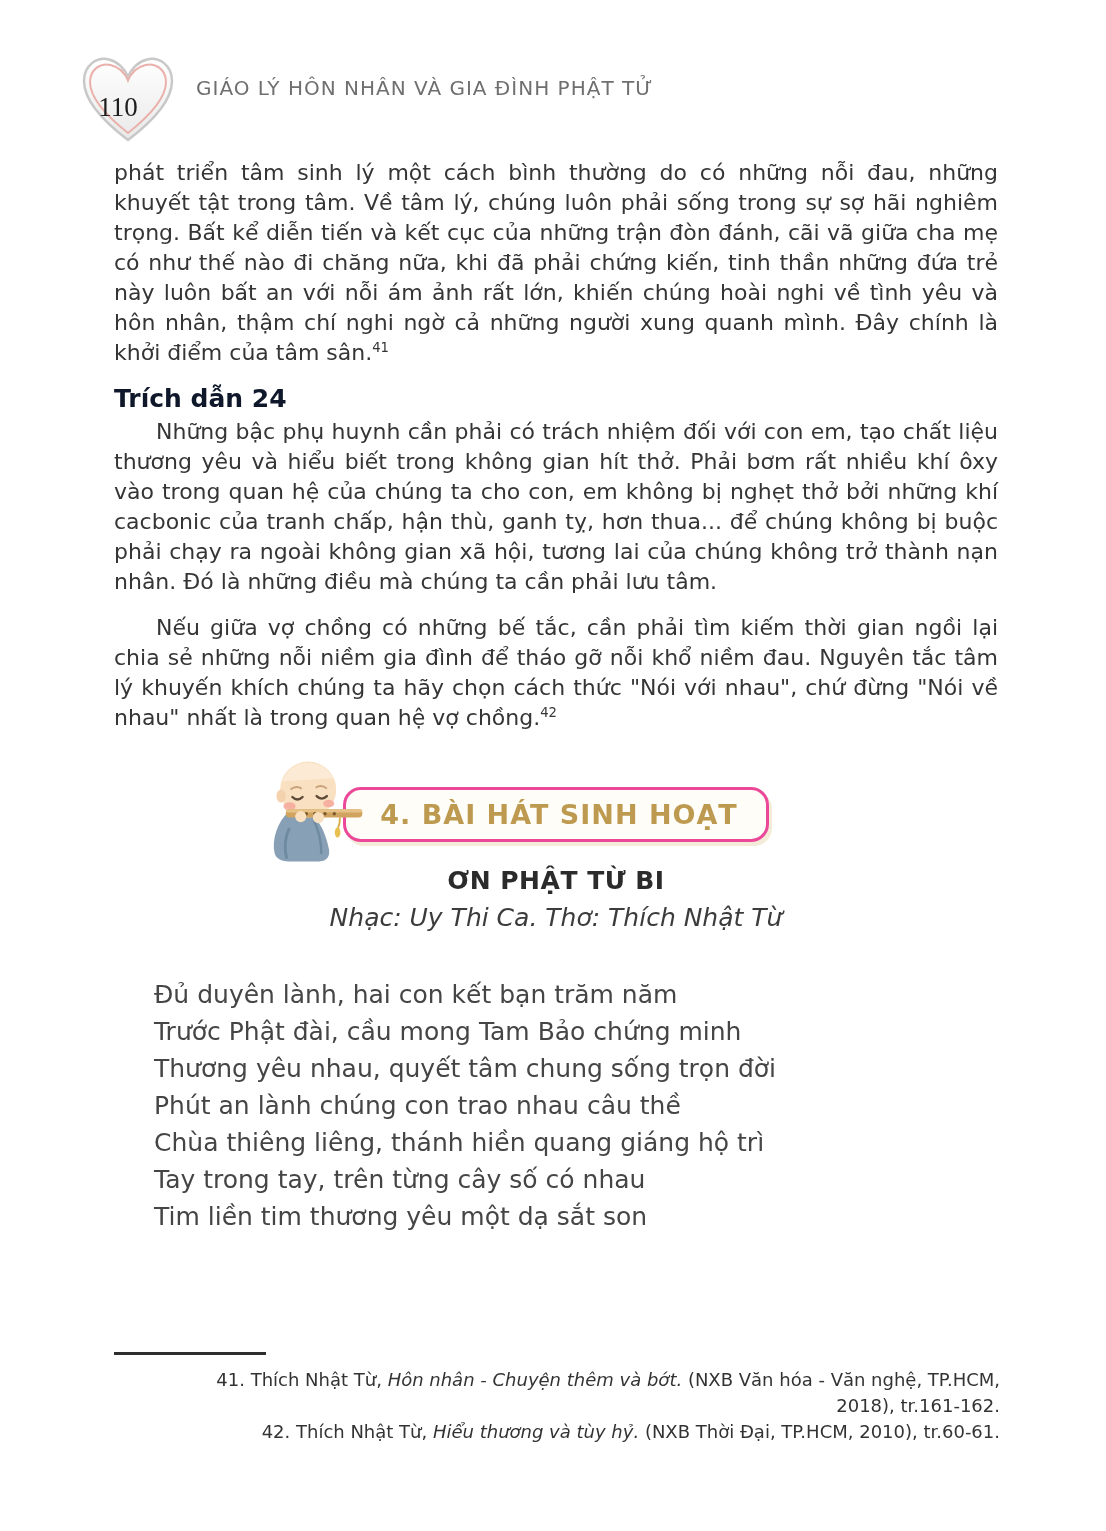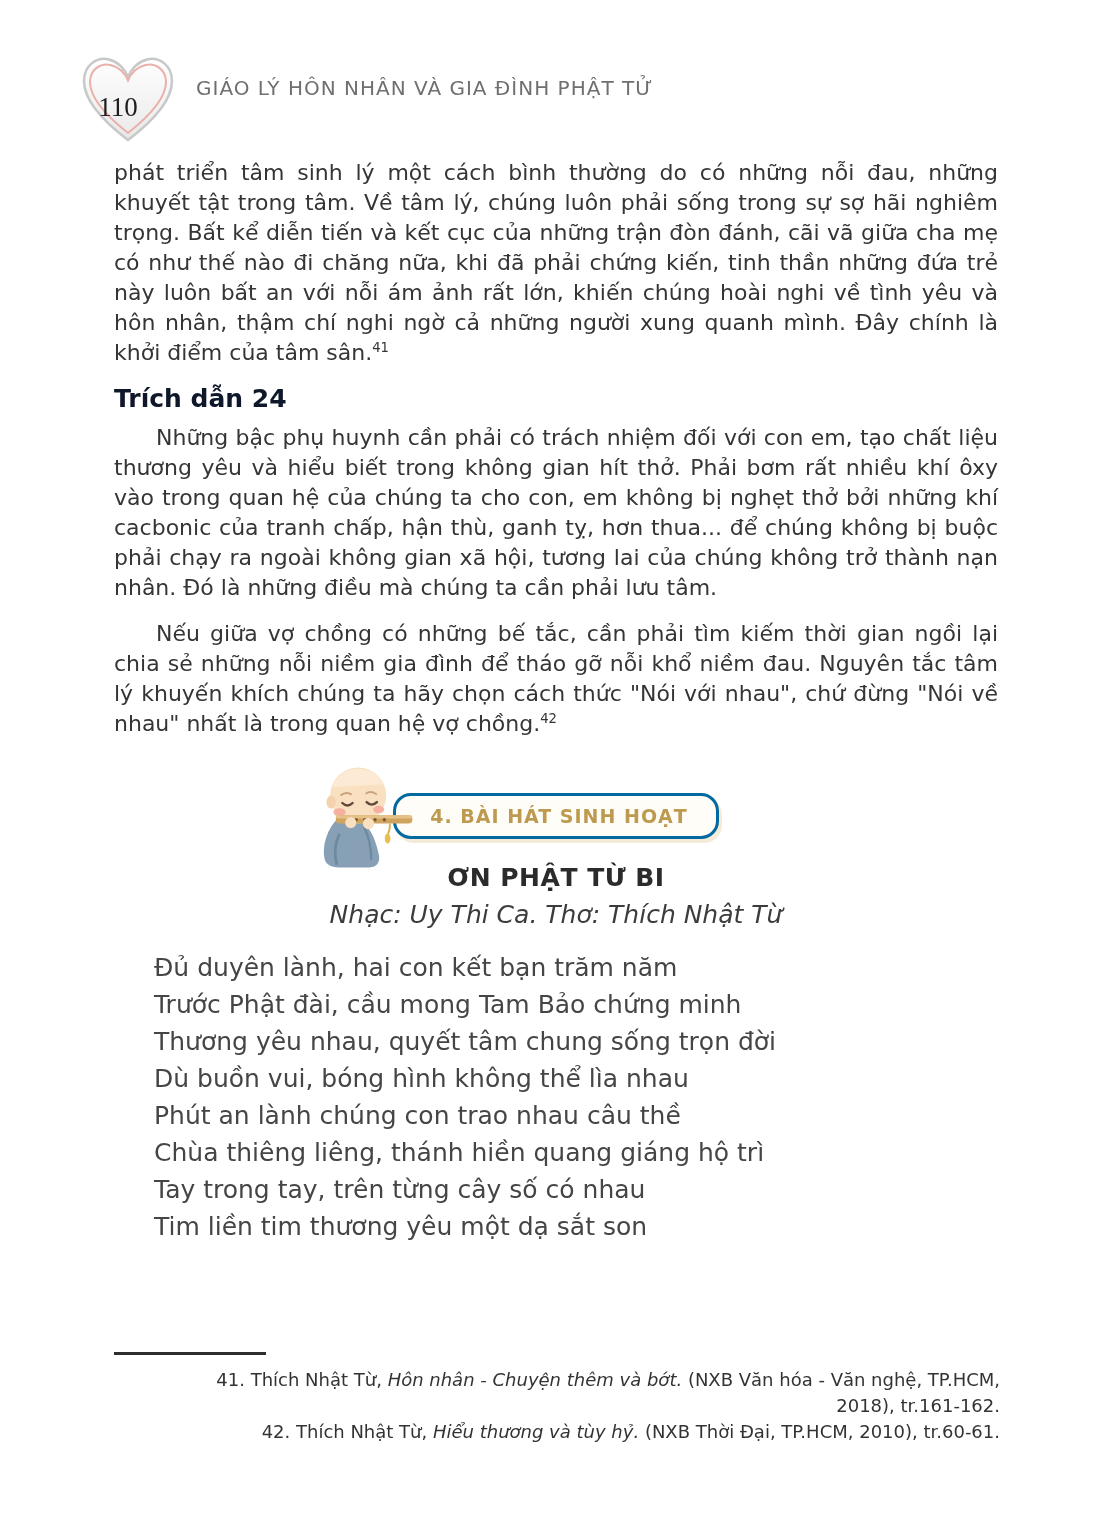--- a/index.html
+++ b/index.html
@@ -30,54 +30,54 @@
     font-size:22px; line-height:30px;
     text-align:justify;
     color:#353535;
   }
   p.indent { text-indent:42px; }
   sup.note { font-size:60%; vertical-align:super; line-height:0; }
   .quote-heading {
     margin-top:16px;
     font-size:25px; font-weight:bold; color:#0f172a;
   }
-  .p2 { margin-top:10px; }
+  .p2 { margin-top:4px; }
   .p3 { margin-top:16px; }
 
   
   .banner-row { margin-top:54px; display:flex; justify-content:center; }
   .banner-wrap { position:relative; }
   .banner-box {
     position:relative;
-    border:3px solid #0369a1;
+    border:3px solid #ec4899;
     border-radius:18px;
     background:#fffdf7;
     box-shadow:3px 4px 0 rgba(224,199,142,0.35);
     padding:9px 28px 9px 34px;
-    font-size:19px; font-weight:bold; letter-spacing:1px;
+    font-size:27px; font-weight:bold; letter-spacing:1px;
     color:#bd9a4f;
     white-space:nowrap;
   }
   .monk { position:absolute; left:-84px; top:-32px; width:104px; height:112px; z-index:2; }
 
   
   .song-title {
     margin-top:24px;
     text-align:center;
     font-size:25px; font-weight:bold; letter-spacing:0.5px;
     color:#2b2b2b;
   }
   .song-credit {
     margin-top:8px;
     text-align:center;
     font-style:italic;
     font-size:25px;
     color:#3c3c3c;
   }
-  .lyrics { margin-top:20px; padding-left:40px; }
+  .lyrics { margin-top:44px; padding-left:40px; }
   .lyric-line {
     font-size:25px; line-height:37px;
     color:#454545;
     white-space:nowrap;
   }
 
   
   .footnotes { position:absolute; left:114px; top:1352px; width:886px; }
   .fn-rule { width:152px; height:3px; background:#2e2e2e; margin-bottom:12px; }
   .footnote {
@@ -157,21 +157,20 @@
       </div>
     </div>
 
     <div class="song-title">ƠN PHẬT TỪ BI</div>
     <div class="song-credit">Nhạc: Uy Thi Ca. Thơ: Thích Nhật Từ</div>
 
     <div class="lyrics">
       <div class="lyric-line">Đủ duyên lành, hai con kết bạn trăm năm</div>
       <div class="lyric-line">Trước Phật đài, cầu mong Tam Bảo chứng minh</div>
       <div class="lyric-line">Thương yêu nhau, quyết tâm chung sống trọn đời</div>
-      <div class="lyric-line">Dù buồn vui, bóng hình không thể lìa nhau</div>
       <div class="lyric-line">Phút an lành chúng con trao nhau câu thề</div>
       <div class="lyric-line">Chùa thiêng liêng, thánh hiền quang giáng hộ trì</div>
       <div class="lyric-line">Tay trong tay, trên từng cây số có nhau</div>
       <div class="lyric-line">Tim liền tim thương yêu một dạ sắt son</div>
     </div>
   </div>
 
   <div class="footnotes">
     <div class="fn-rule"></div>
     <p class="footnote"><span>41. Thích Nhật Từ, </span><span class="fn-title">Hôn nhân - Chuyện thêm và bớt.</span><span> (NXB Văn hóa - Văn nghệ, TP.HCM, 2018), tr.161-162.</span></p>

